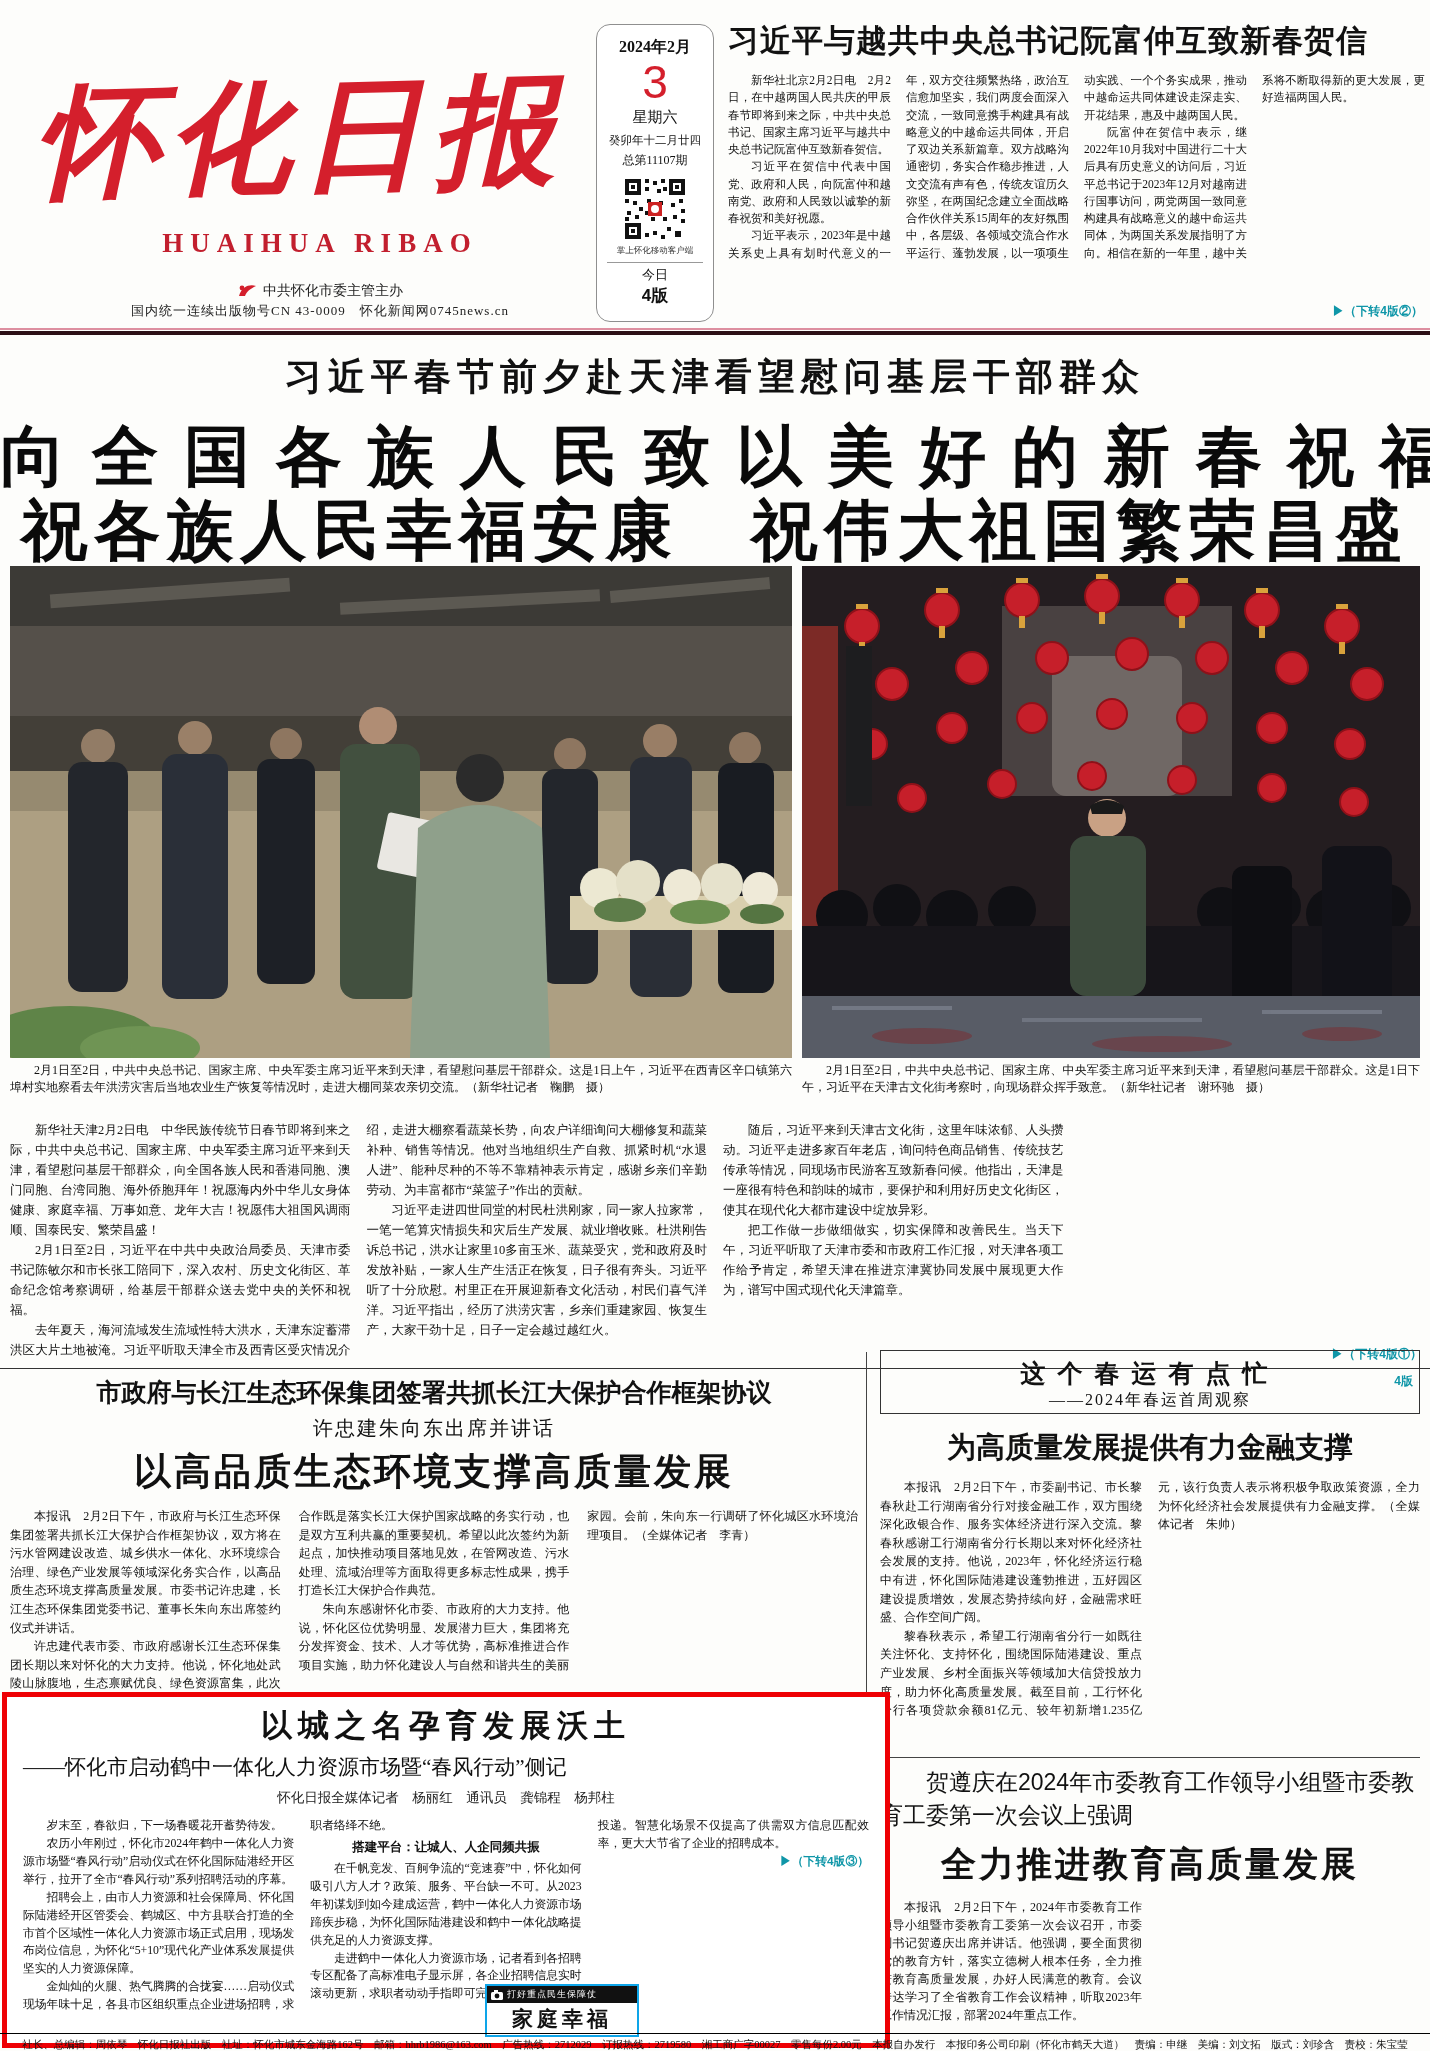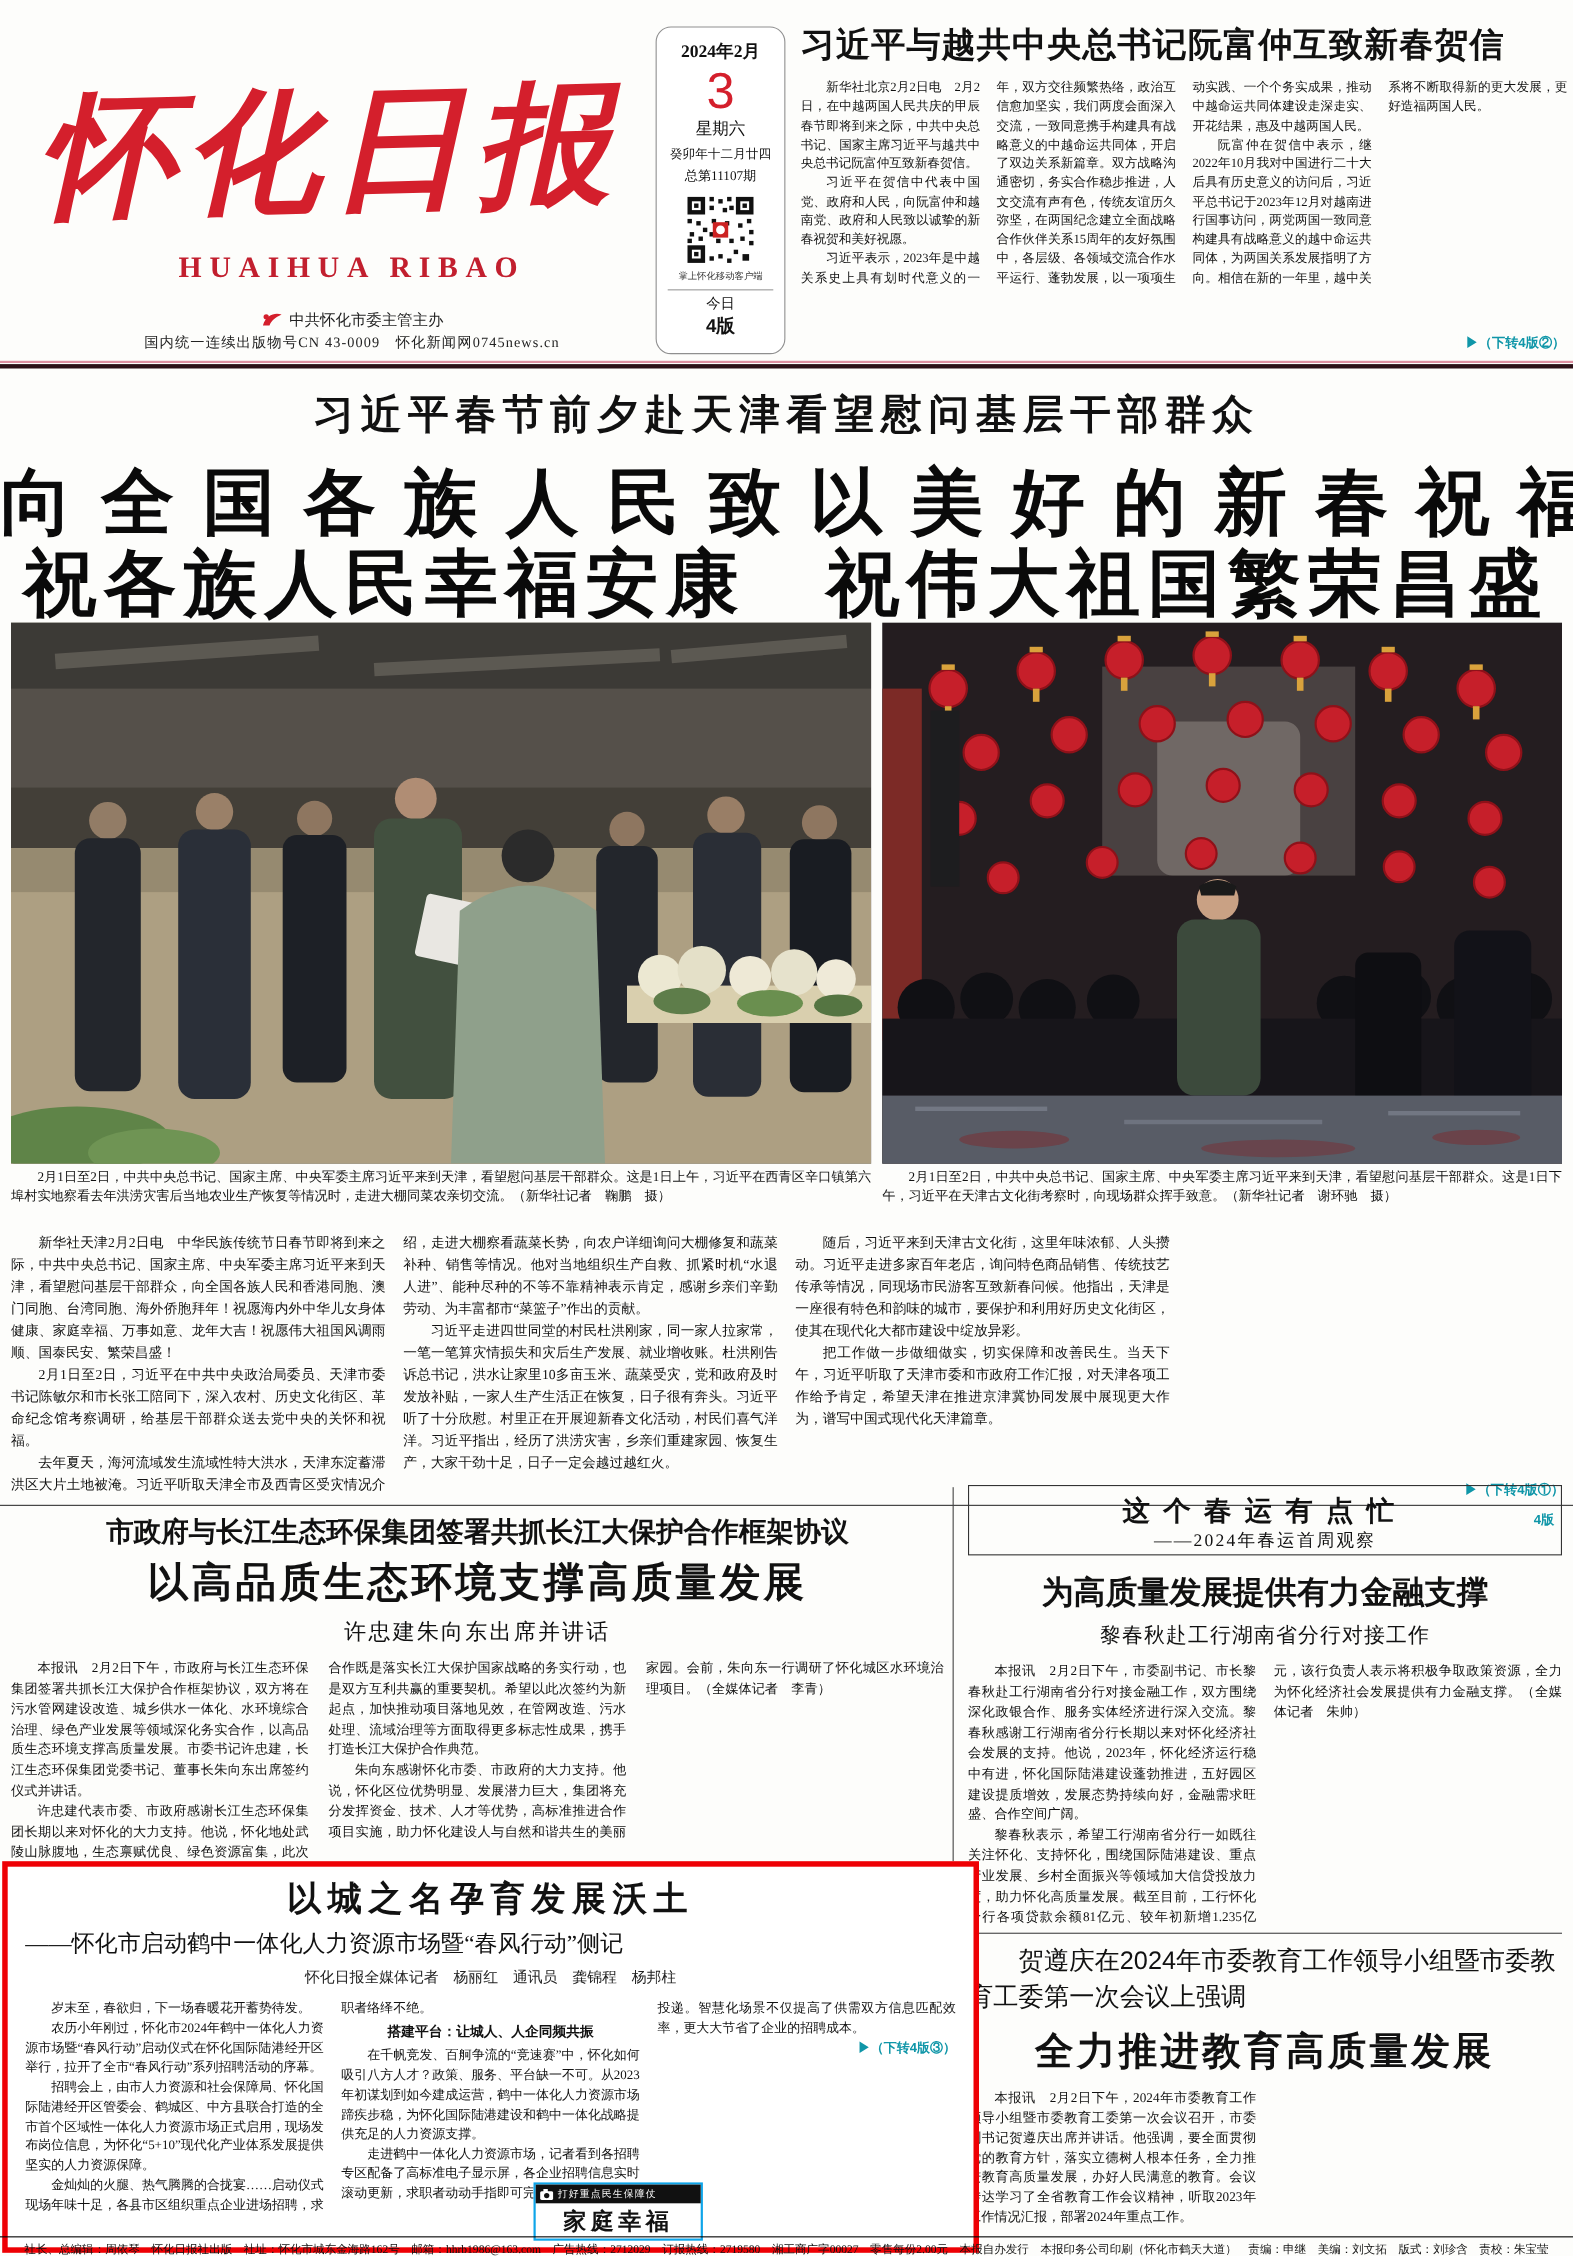--- a/index.html
+++ b/index.html
@@ -350,38 +350,37 @@
       <p>把工作做一步做细做实，切实保障和改善民生。当天下午，习近平听取了天津市委和市政府工作汇报，对天津各项工作给予肯定，希望天津在推进京津冀协同发展中展现更大作为，谱写中国式现代化天津篇章。</p>
     </div>
   <span class="jump" style="top:1346px;right:8px;bottom:auto;">▶（下转4版①）</span>
 
   <div id="rule-mid"></div>
   <div id="vrule"></div>
   <div id="hrule-right"></div>
 
   <div id="eco">
     <div id="eco-kicker">市政府与长江生态环保集团签署共抓长江大保护合作框架协议</div>
+    <div id="eco-sub">许忠建朱向东出席并讲话</div>
     <div id="eco-headline">以高品质生态环境支撑高质量发展</div>
-    <div id="eco-sub">许忠建朱向东出席并讲话</div>
     <div id="eco-body" class="art-body">
         <p>本报讯　2月2日下午，市政府与长江生态环保集团签署共抓长江大保护合作框架协议，双方将在污水管网建设改造、城乡供水一体化、水环境综合治理、绿色产业发展等领域深化务实合作，以高品质生态环境支撑高质量发展。市委书记许忠建，长江生态环保集团党委书记、董事长朱向东出席签约仪式并讲话。</p>
         <p>许忠建代表市委、市政府感谢长江生态环保集团长期以来对怀化的大力支持。他说，怀化地处武陵山脉腹地，生态禀赋优良、绿色资源富集，此次合作既是落实长江大保护国家战略的务实行动，也是双方互利共赢的重要契机。希望以此次签约为新起点，加快推动项目落地见效，在管网改造、污水处理、流域治理等方面取得更多标志性成果，携手打造长江大保护合作典范。</p>
         <p>朱向东感谢怀化市委、市政府的大力支持。他说，怀化区位优势明显、发展潜力巨大，集团将充分发挥资金、技术、人才等优势，高标准推进合作项目实施，助力怀化建设人与自然和谐共生的美丽家园。会前，朱向东一行调研了怀化城区水环境治理项目。（全媒体记者　李青）</p>
       </div>
   </div>
 
   <div id="chunyun">
     <div id="chunyun-title">这个春运有点忙</div>
     <div id="chunyun-sub">——2024年春运首周观察</div>
     <span id="chunyun-page">4版</span>
   </div>
 
   <div id="finance">
     <div id="finance-headline">为高质量发展提供有力金融支撑</div>
-    <div id="finance-sub">黎春秋赴工行湖南省分行对接工作</div>
     <div id="finance-body" class="art-body">
         <p>本报讯　2月2日下午，市委副书记、市长黎春秋赴工行湖南省分行对接金融工作，双方围绕深化政银合作、服务实体经济进行深入交流。黎春秋感谢工行湖南省分行长期以来对怀化经济社会发展的支持。他说，2023年，怀化经济运行稳中有进，怀化国际陆港建设蓬勃推进，五好园区建设提质增效，发展态势持续向好，金融需求旺盛、合作空间广阔。</p>
         <p>黎春秋表示，希望工行湖南省分行一如既往关注怀化、支持怀化，围绕国际陆港建设、重点产业发展、乡村全面振兴等领域加大信贷投放力度，助力怀化高质量发展。截至目前，工行怀化分行各项贷款余额81亿元、较年初新增1.235亿元，该行负责人表示将积极争取政策资源，全力为怀化经济社会发展提供有力金融支撑。（全媒体记者　朱帅）</p>
       </div>
   </div>
 
   <div id="edu">
     <div id="edu-kicker">贺遵庆在2024年市委教育工作领导小组暨市委教育工委第一次会议上强调</div>
     <div id="edu-headline">全力推进教育高质量发展</div>
     <div id="edu-body" class="art-body">

